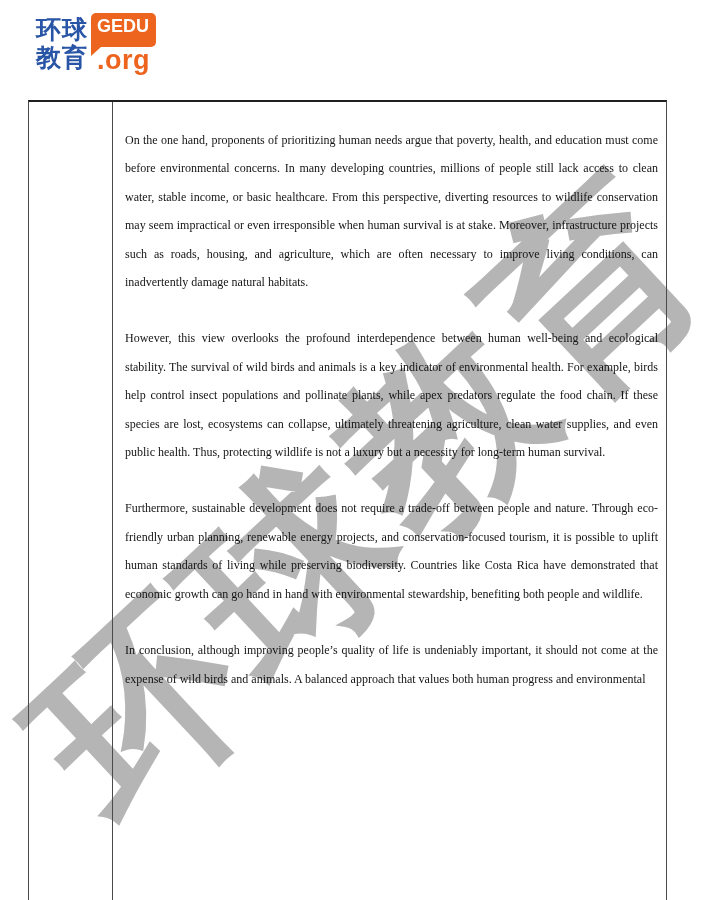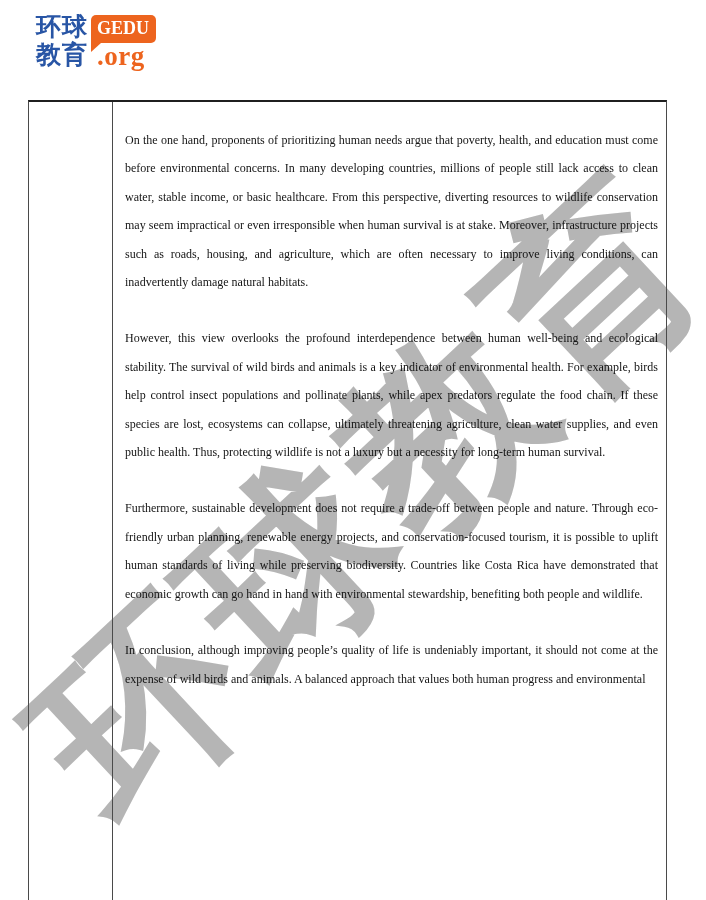--- a/index.html
+++ b/index.html
@@ -32,23 +32,23 @@
     z-index: 0;
     user-select: none;
   }
 
   
   .logo {
     position: absolute;
     left: 36px;
     top: 13px;
     display: flex;
-    align-items: center;
+    align-items: flex-end;
     z-index: 3;
-    font-family: Liberation Serif, serif;
+    font-family: Liberation Sans, sans-serif;
   }
   .logo-cn {
     color: #2855a5;
     font-weight: 900;
     font-size: 25px;
     line-height: 28px;
     letter-spacing: 1px;
   }
   .logo-right {
     margin-left: 3px;
@@ -56,21 +56,21 @@
     flex-direction: column;
     align-items: flex-start;
   }
   .logo-badge {
     position: relative;
     background: #ed641e;
     color: #ffffff;
     font-weight: bold;
     font-size: 18px;
     line-height: 18px;
-    padding: 4px 7px 6px 6px;
+    padding: 4px 7px 12px 6px;
     border-radius: 5px 5px 5px 0;
   }
   .logo-badge::after {
     content: "";
     position: absolute;
     left: 0;
     bottom: -9px;
     width: 0;
     height: 0;
     border-left: 10px solid #ed641e;

